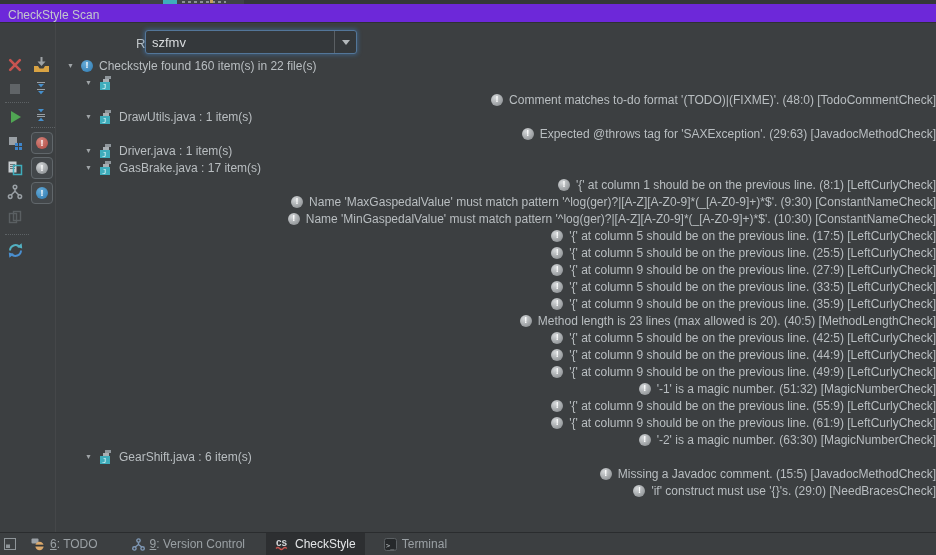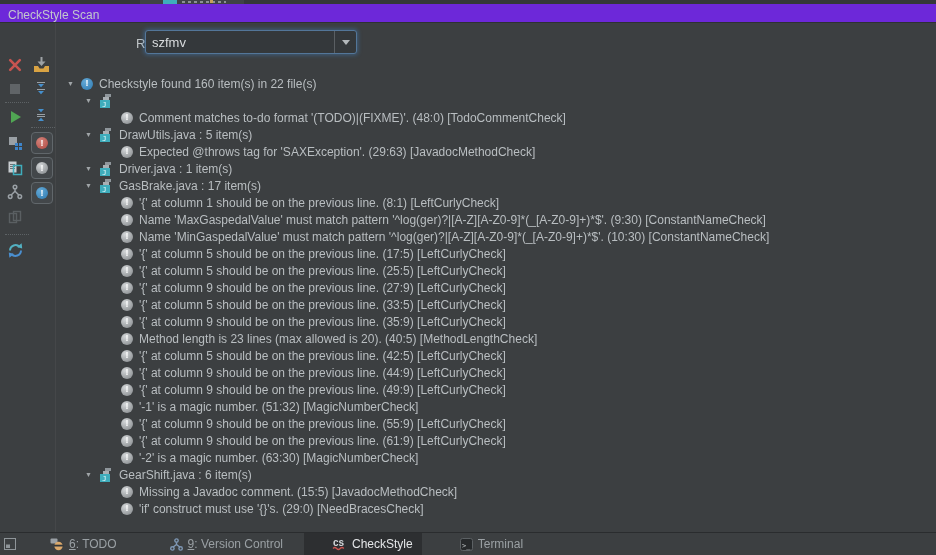--- a/index.html
+++ b/index.html
@@ -38,36 +38,36 @@
   .rules-label{position:absolute;left:88px;top:36px;font-size:13px;color:#bdc2c5;margin-left:48px;}
   .rules-combo{position:absolute;left:145px;top:30px;width:212px;height:24px;
     background:#34383b;border:1px solid #537699;border-radius:3px;box-sizing:border-box;
     box-shadow:0 0 4px 1px rgba(64,134,201,.45);display:flex;align-items:stretch;}
   .rules-combo input{flex:1;min-width:0;background:transparent;border:none;outline:none;
     color:#d9dcde;font:13px "Liberation Sans",sans-serif;padding:0 6px;}
   .combo-arrow{width:21px;border-left:1px solid #5a5f63;display:flex;align-items:center;justify-content:center;cursor:pointer;}
   .combo-arrow i{width:0;height:0;border-left:4px solid transparent;border-right:4px solid transparent;
     border-top:5px solid #b3b8bb;}
   
-  .tree{position:absolute;left:57px;top:57px;right:0;bottom:23px;overflow:hidden;margin-top:18px;}
+  .tree{position:absolute;left:57px;top:57px;right:0;bottom:23px;overflow:hidden;}
   .trow{height:17px;display:flex;align-items:center;white-space:nowrap;font-size:12px;color:#b9bec1;}
   .trow .chev{flex:none;width:14px;font-size:7px;color:#a0a5a8;text-align:left;padding-left:2px;}
   .trow .ball{margin-right:6px;}
   .trow .fic{flex:none;margin-right:6px;}
   .lvl0{padding-left:8px;}
   .lvl1{padding-left:26px;}
-  .lvl2{padding-left:64px;}
+  .lvl2{padding-left:64px;justify-content:flex-end;}
   
   .bottombar{position:absolute;left:0;top:532px;width:936px;height:23px;background:#3c3f41;
     border-top:1px solid #2a2c2e;box-sizing:border-box;display:flex;align-items:stretch;}
   .switcher{display:flex;align-items:center;margin-left:4px;}
   .btab{display:flex;align-items:center;gap:5px;padding:0 9px;font-size:12px;color:#9aa0a4;cursor:default;}
   .btab u{text-decoration:underline;}
   .btab.active{background:#2d2f31;color:#e4e6e8;}
-  .btab .bicon{display:flex;align-items:center;margin-left:19px;}
+  .btab .bicon{display:flex;align-items:center;}
   .mlA{margin-left:6px}.mlB{margin-left:16px}.mlC{margin-left:12px}.mlD{margin-left:10px}
 </style>
 </head>
 <body>
 
 <div class="top-sliver">
   <div class="tabfrag">
     <span class="frag-teal"></span>
     <span class="frag-dashes"></span>
     <span class="frag-amber"></span>
@@ -201,21 +201,21 @@
         <span class="vlabel">Comment matches to-do format '(TODO)|(FIXME)'. (48:0) [TodoCommentCheck]</span>
       </div>
       <div class="trow lvl1">
         <span class="chev">▼</span>
         <svg class="fic" width="14" height="14" viewBox="0 0 14 14">
           <path fill="#8f969b" d="M6 0h6v3H6z"></path>
           <path fill="#a9afb3" d="M4 3h6v3H4z"></path>
           <rect x="1" y="6" width="10" height="8" fill="#3fadbc"></rect>
           <text x="3.2" y="12.6" font-size="7" fill="#e8fbfc" font-family="DejaVu Sans Mono,monospace">J</text>
         </svg>
-        <span class="flabel">DrawUtils.java : 5 item(s)</span>
+        <span class="flabel">DrawUtils.java : 1 item(s)</span>
       </div>
       <div class="trow lvl2">
         <span class="ball gray"></span>
         <span class="vlabel">Expected @throws tag for 'SAXException'. (29:63) [JavadocMethodCheck]</span>
       </div>
       <div class="trow lvl1">
         <span class="chev">▼</span>
         <svg class="fic" width="14" height="14" viewBox="0 0 14 14">
           <path fill="#8f969b" d="M6 0h6v3H6z"></path>
           <path fill="#a9afb3" d="M4 3h6v3H4z"></path>

